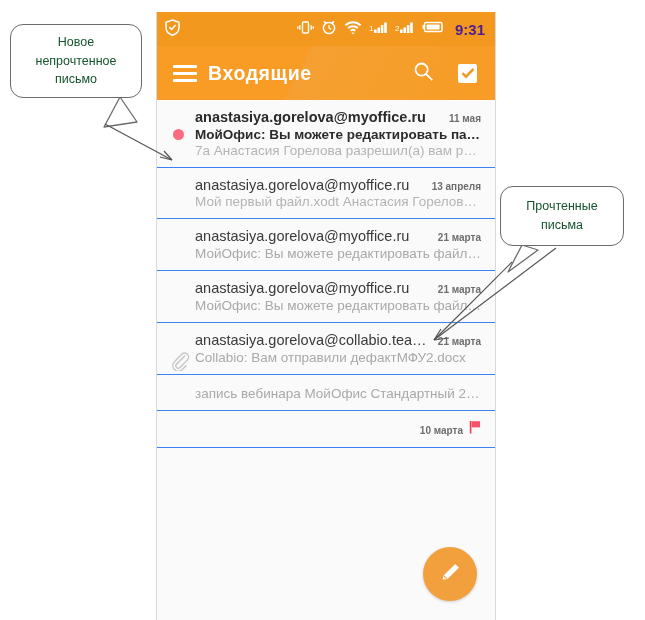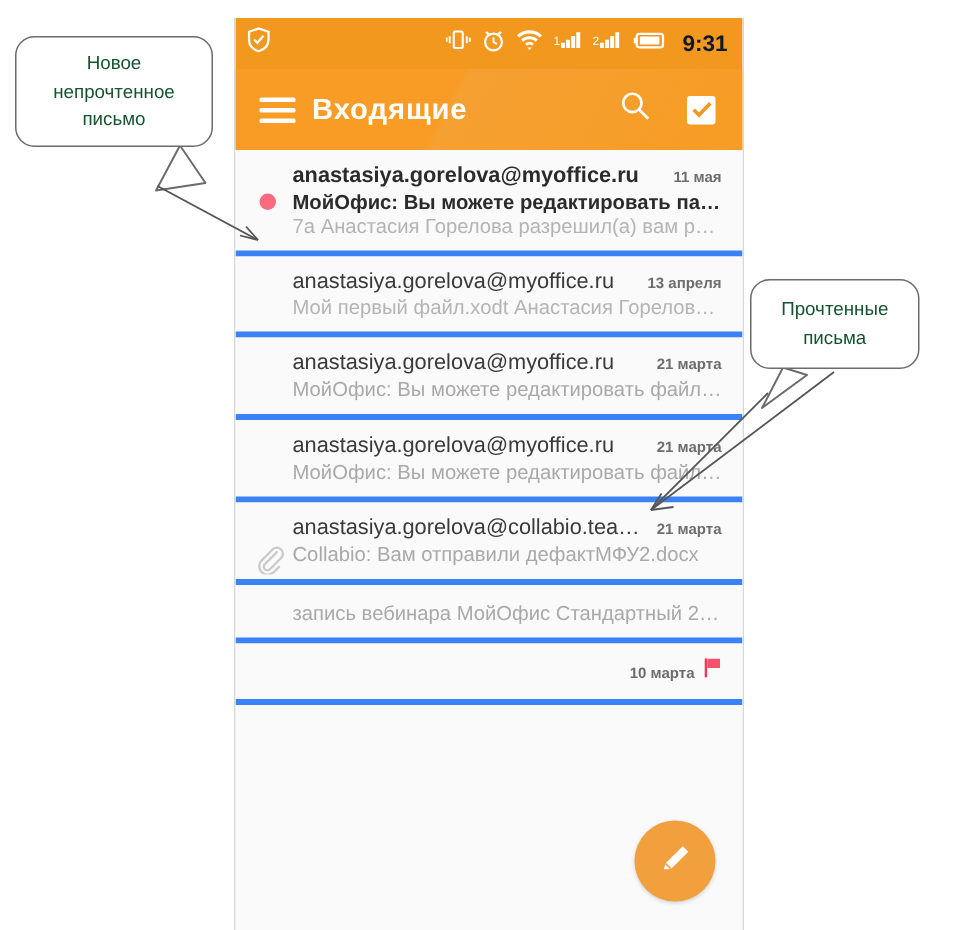--- a/index.html
+++ b/index.html
@@ -41,21 +41,21 @@
   }
   #statusbar .sb-left { display: flex; align-items: center; }
   #statusbar .sb-right {
     margin-left: auto;
     display: flex;
     align-items: center;
     gap: 7px;
   }
   .sb-icon { display: block; }
   #clock {
-    color: #0f172a;
+    color: #4c1d95;
     font-size: 15px;
     font-weight: bold;
     letter-spacing: 0px;
     margin-left: 3px;
     font-family: "Liberation Sans", sans-serif;
   }
 
   
   #toolbar {
     position: relative;
@@ -99,21 +99,21 @@
   
   #maillist {
     position: relative;
     background: #fafafa;
     height: 520px;
   }
   .mail-row {
     position: relative;
     box-sizing: border-box;
     padding: 9px 14px 9px 38px;
-    border-bottom: 4px solid #3b82f6;
+    border-bottom: 1px solid #3b82f6;
     background: #fafafa;
   }
   .mail-row.read { background: #fafafa; }
   .row-head {
     display: flex;
     align-items: baseline;
     white-space: nowrap;
   }
   .sender {
     font-size: 14.5px;
@@ -191,21 +191,21 @@
     color: #14532d;
     text-align: center;
     font-size: 12.5px;
     line-height: 1.5;
     z-index: 5;
     display: flex;
     align-items: center;
     justify-content: center;
   }
   #callout-left  { left: 10px;  top: 24px;  width: 132px; height: 74px; }
-  #callout-right { left: 500px; top: 186px; width: 113px; height: 60px; }
+  #callout-right { left: 500px; top: 186px; width: 124px; height: 60px; }
 
   svg.annot {
     position: absolute;
     left: 0; top: 0;
     width: 645px; height: 620px;
     pointer-events: none;
     z-index: 4;
   }
 </style>
 </head>

